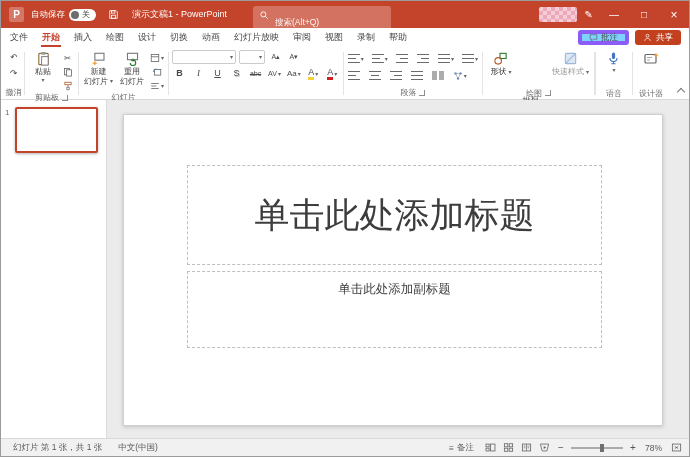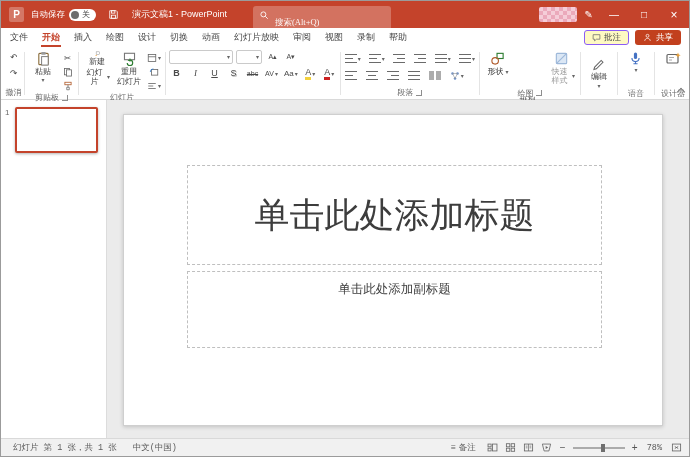--- a/index.html
+++ b/index.html
@@ -8,36 +8,36 @@
   .app { width:690px; height:457px; border:1px solid #9b9b9b; display:flex; flex-direction:column; background:#fff; }
 
   
   .titlebar { height:27px; background:#c4432b; color:#fff; display:flex; align-items:center; padding-left:8px; position:relative; flex:0 0 auto; }
   .ppticon { width:15px; height:15px; background:rgba(255,255,255,.28); border-radius:2px; display:flex; align-items:center; justify-content:center; font-size:10px; font-weight:bold; margin-right:7px; }
   .autosave { display:flex; align-items:center; gap:4px; font-size:8.5px; }
   .toggle { width:27px; height:12px; background:#fff; border-radius:6px; display:flex; align-items:center; gap:3px; padding:0 2px; color:#444; font-size:8px; }
   .knob { width:8px; height:8px; border-radius:50%; background:#6d6d6d; flex:0 0 auto; }
   .tsave { margin-left:8px; display:flex; align-items:center; }
   .doctitle { margin-left:10px; font-size:9px; white-space:nowrap; }
-  .searchbox { position:absolute; left:252px; top:5px; width:138px; height:32px; background:rgba(255,255,255,.25); border:none; border-radius:3px; color:#fff; font-size:8.5px; padding:0 6px 0 22px; outline:none; font-family:Liberation Serif, serif; }
+  .searchbox { position:absolute; left:252px; top:5px; width:138px; height:32px; background:rgba(255,255,255,.25); border:none; border-radius:3px; color:#fff; font-size:8.5px; padding:0 6px 0 22px; outline:none; font-family:Liberation Sans, sans-serif; }
   .searchbox::placeholder { color:#fff; opacity:.95; }
   .searchicon { position:absolute; left:258px; top:9px; pointer-events:none; }
   .tright { margin-left:auto; display:flex; align-items:center; height:27px; }
   .avatar { width:38px; height:15px; border-radius:2px; margin-right:8px;
             background: conic-gradient(#eba9bb 25%, #f5cdd8 0 50%, #eba9bb 0 75%, #f5cdd8 0) 0 0/8px 8px; filter: blur(.6px); }
   .penind { font-size:10px; margin-right:6px; }
   .winbtn { width:30px; height:27px; display:flex; align-items:center; justify-content:center; font-size:10px; background:transparent; border:none; color:#fff; }
 
   
   .menubar { height:19px; display:flex; align-items:center; background:#fff; font-size:9px; color:#474747; flex:0 0 auto; padding:0 2px; }
   .mtab { padding:0 7px; height:19px; line-height:19px; position:relative; background:transparent; border:none; font-size:9px; color:#474747; font-family:inherit; }
   .mtab.active { color:#c4432b; font-weight:bold; }
   .mtab.active::after { content:""; position:absolute; left:6px; right:6px; bottom:0; height:2px; background:#c4432b; }
   .mright { margin-left:auto; display:flex; align-items:center; gap:6px; padding-right:6px; }
-  .cmtbtn { display:flex; align-items:center; gap:3px; border:1px solid #8b5cf6; border-radius:3px; background:#fef9c3; height:15px; padding:0 7px; font-size:8.5px; color:#444; }
+  .cmtbtn { display:flex; align-items:center; gap:3px; border:4px solid #8b5cf6; border-radius:3px; background:#7dd3fc; height:15px; padding:0 7px; font-size:8.5px; color:#444; }
   .sharebtn { display:flex; align-items:center; gap:4px; border:none; border-radius:3px; background:#c2401e; height:15px; padding:0 8px; font-size:8.5px; color:#fff; }
 
   
   .ribbon { height:53px; border-bottom:1px solid #d9d9d9; display:flex; background:#fff; flex:0 0 auto; padding:1px 2px 0 2px; position:relative; }
   .rgroup { display:flex; flex-direction:column; padding:0 1px; }
   .rbody { flex:1; display:flex; gap:2px; padding:2px 2px 0 2px; align-items:flex-start; }
   .rlabel { height:13px; font-size:8px; color:#6b6b6b; display:flex; align-items:center; justify-content:center; gap:3px; }
   .rsep { width:1px; background:#e4e4e4; margin:4px 0; flex:0 0 auto; }
   .vcol { display:flex; flex-direction:column; gap:1px; }
   .vrow { display:flex; gap:1px; align-items:center; }
@@ -70,21 +70,21 @@
   .thumbs { width:106px; border-right:1px solid #dcdcdc; background:#fff; padding:7px 4px; display:flex; align-items:flex-start; gap:3px; flex:0 0 auto; }
   .thumbnum { font-size:8px; color:#6a6a6a; margin-top:1px; width:7px; }
   .thumb { width:83px; height:46px; background:#fff; border:2px solid #c4432b; border-radius:2px; box-shadow:0 1px 3px rgba(0,0,0,.3); }
   .canvas { flex:1; background:#ebebeb; position:relative; overflow:hidden; }
   .slide { position:absolute; left:16px; top:14px; width:540px; height:312px; background:#fff; border:1px solid #cfcfcf; box-shadow:0 1px 4px rgba(0,0,0,.18); }
   .ph-title { position:absolute; left:63px; top:50px; width:415px; height:100px; border:1px dashed #bfbfbf; display:flex; align-items:center; justify-content:center; font-size:35px; color:#3d3d3d; }
   .ph-sub { position:absolute; left:63px; top:156px; width:415px; height:77px; border:1px dashed #bfbfbf; display:flex; align-items:flex-start; justify-content:center; padding-top:9px; font-size:12.5px; color:#3d3d3d; }
 
   
   .statusbar { height:18px; background:#f1f1f1; border-top:1px solid #d9d9d9; display:flex; align-items:center; font-size:8.5px; color:#5a5a5a; padding:0 4px; flex:0 0 auto; }
-  .sitem { padding:0 8px; display:flex; align-items:center; gap:3px; background:transparent; border:none; font-size:8.5px; color:#5a5a5a; font-family:Liberation Mono, monospace; height:18px; }
+  .sitem { padding:0 8px; display:flex; align-items:center; gap:3px; background:transparent; border:none; font-size:8.5px; color:#5a5a5a; font-family:Liberation Sans, sans-serif; height:18px; }
   .sright { margin-left:auto; display:flex; align-items:center; }
   .vbtn { width:18px; height:16px; display:flex; align-items:center; justify-content:center; background:transparent; border:none; }
   .zbtn { width:14px; height:16px; background:transparent; border:none; font-size:10px; color:#555; }
   .zline { width:52px; height:2px; background:#ababab; position:relative; margin:0 3px; }
   .zknob { position:absolute; left:55%; top:-3px; width:4px; height:8px; background:#6f6f6f; }
   svg.ic { display:block; }
 </style>
 </head>
 <body>
 
@@ -410,32 +410,20 @@
             </span>
         </button>
       </div>
       <div class="rlabel">
           <span>绘图</span>
           <span class="lnch"></span>
         </div>
     </div>
     <div class="rsep"></div>
 
-    <div class="rgroup">
-      <div class="rbody" style="align-items:center;">
-        <button class="bigbtn tallbtn">
-          <svg class="ic" width="14" height="14" viewBox="0 0 16 16">
-              <path d="M3 11.5 L10.5 4 l2 2 -7.5 7.5 -2.8.8z" fill="none" stroke="#666" stroke-width="1.2"></path>
-            </svg>
-          <span>编辑</span>
-          <span class="caret">▾</span>
-        </button>
-      </div>
-      <div class="rlabel"></div>
-    </div>
     <div class="rsep"></div>
 
     <div class="rgroup">
       <div class="rbody" style="justify-content:center;">
         <button class="bigbtn">
           <svg class="ic" width="15" height="15" viewBox="0 0 16 16">
               <rect x="6.3" y="1.5" width="3.4" height="7" rx="1.7" fill="#4472c4"></rect>
               <path d="M4.2 7.5 a3.8 3.8 0 0 0 7.6 0 M8 11.6 v2 M5.8 13.6 h4.4" fill="none" stroke="#4472c4" stroke-width="1.2"></path>
             </svg>
           <span class="caret">▾</span>

